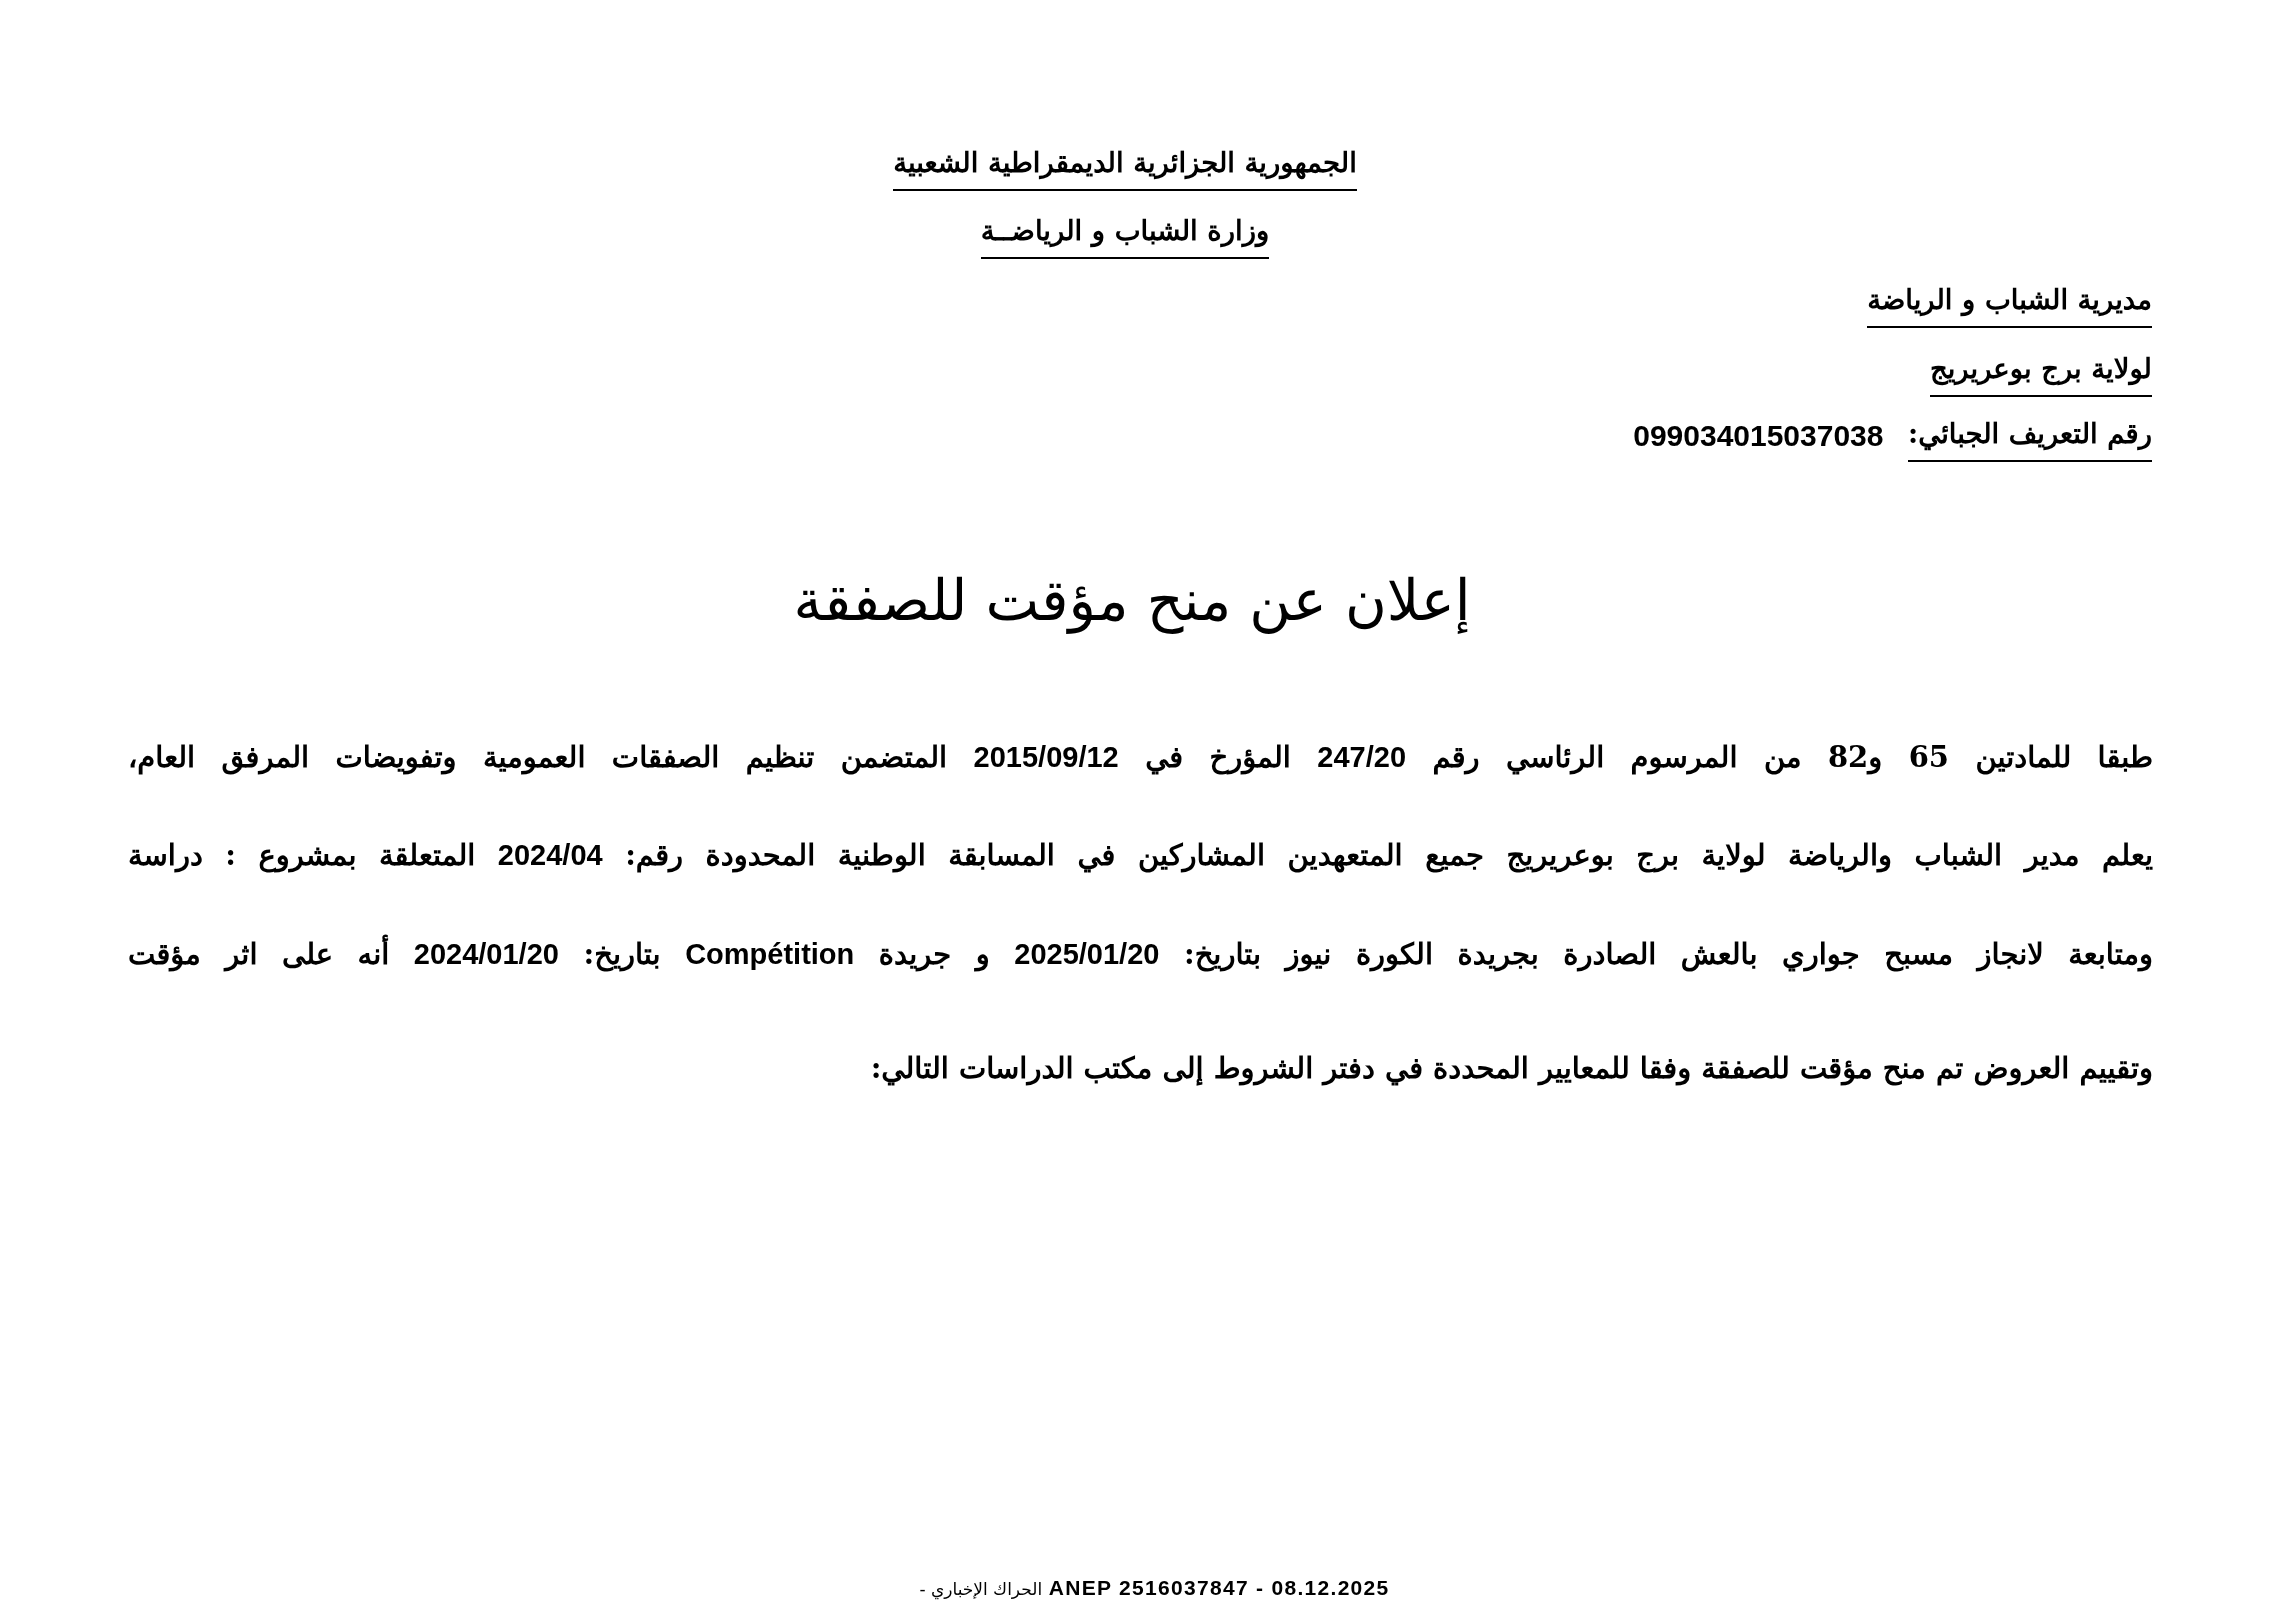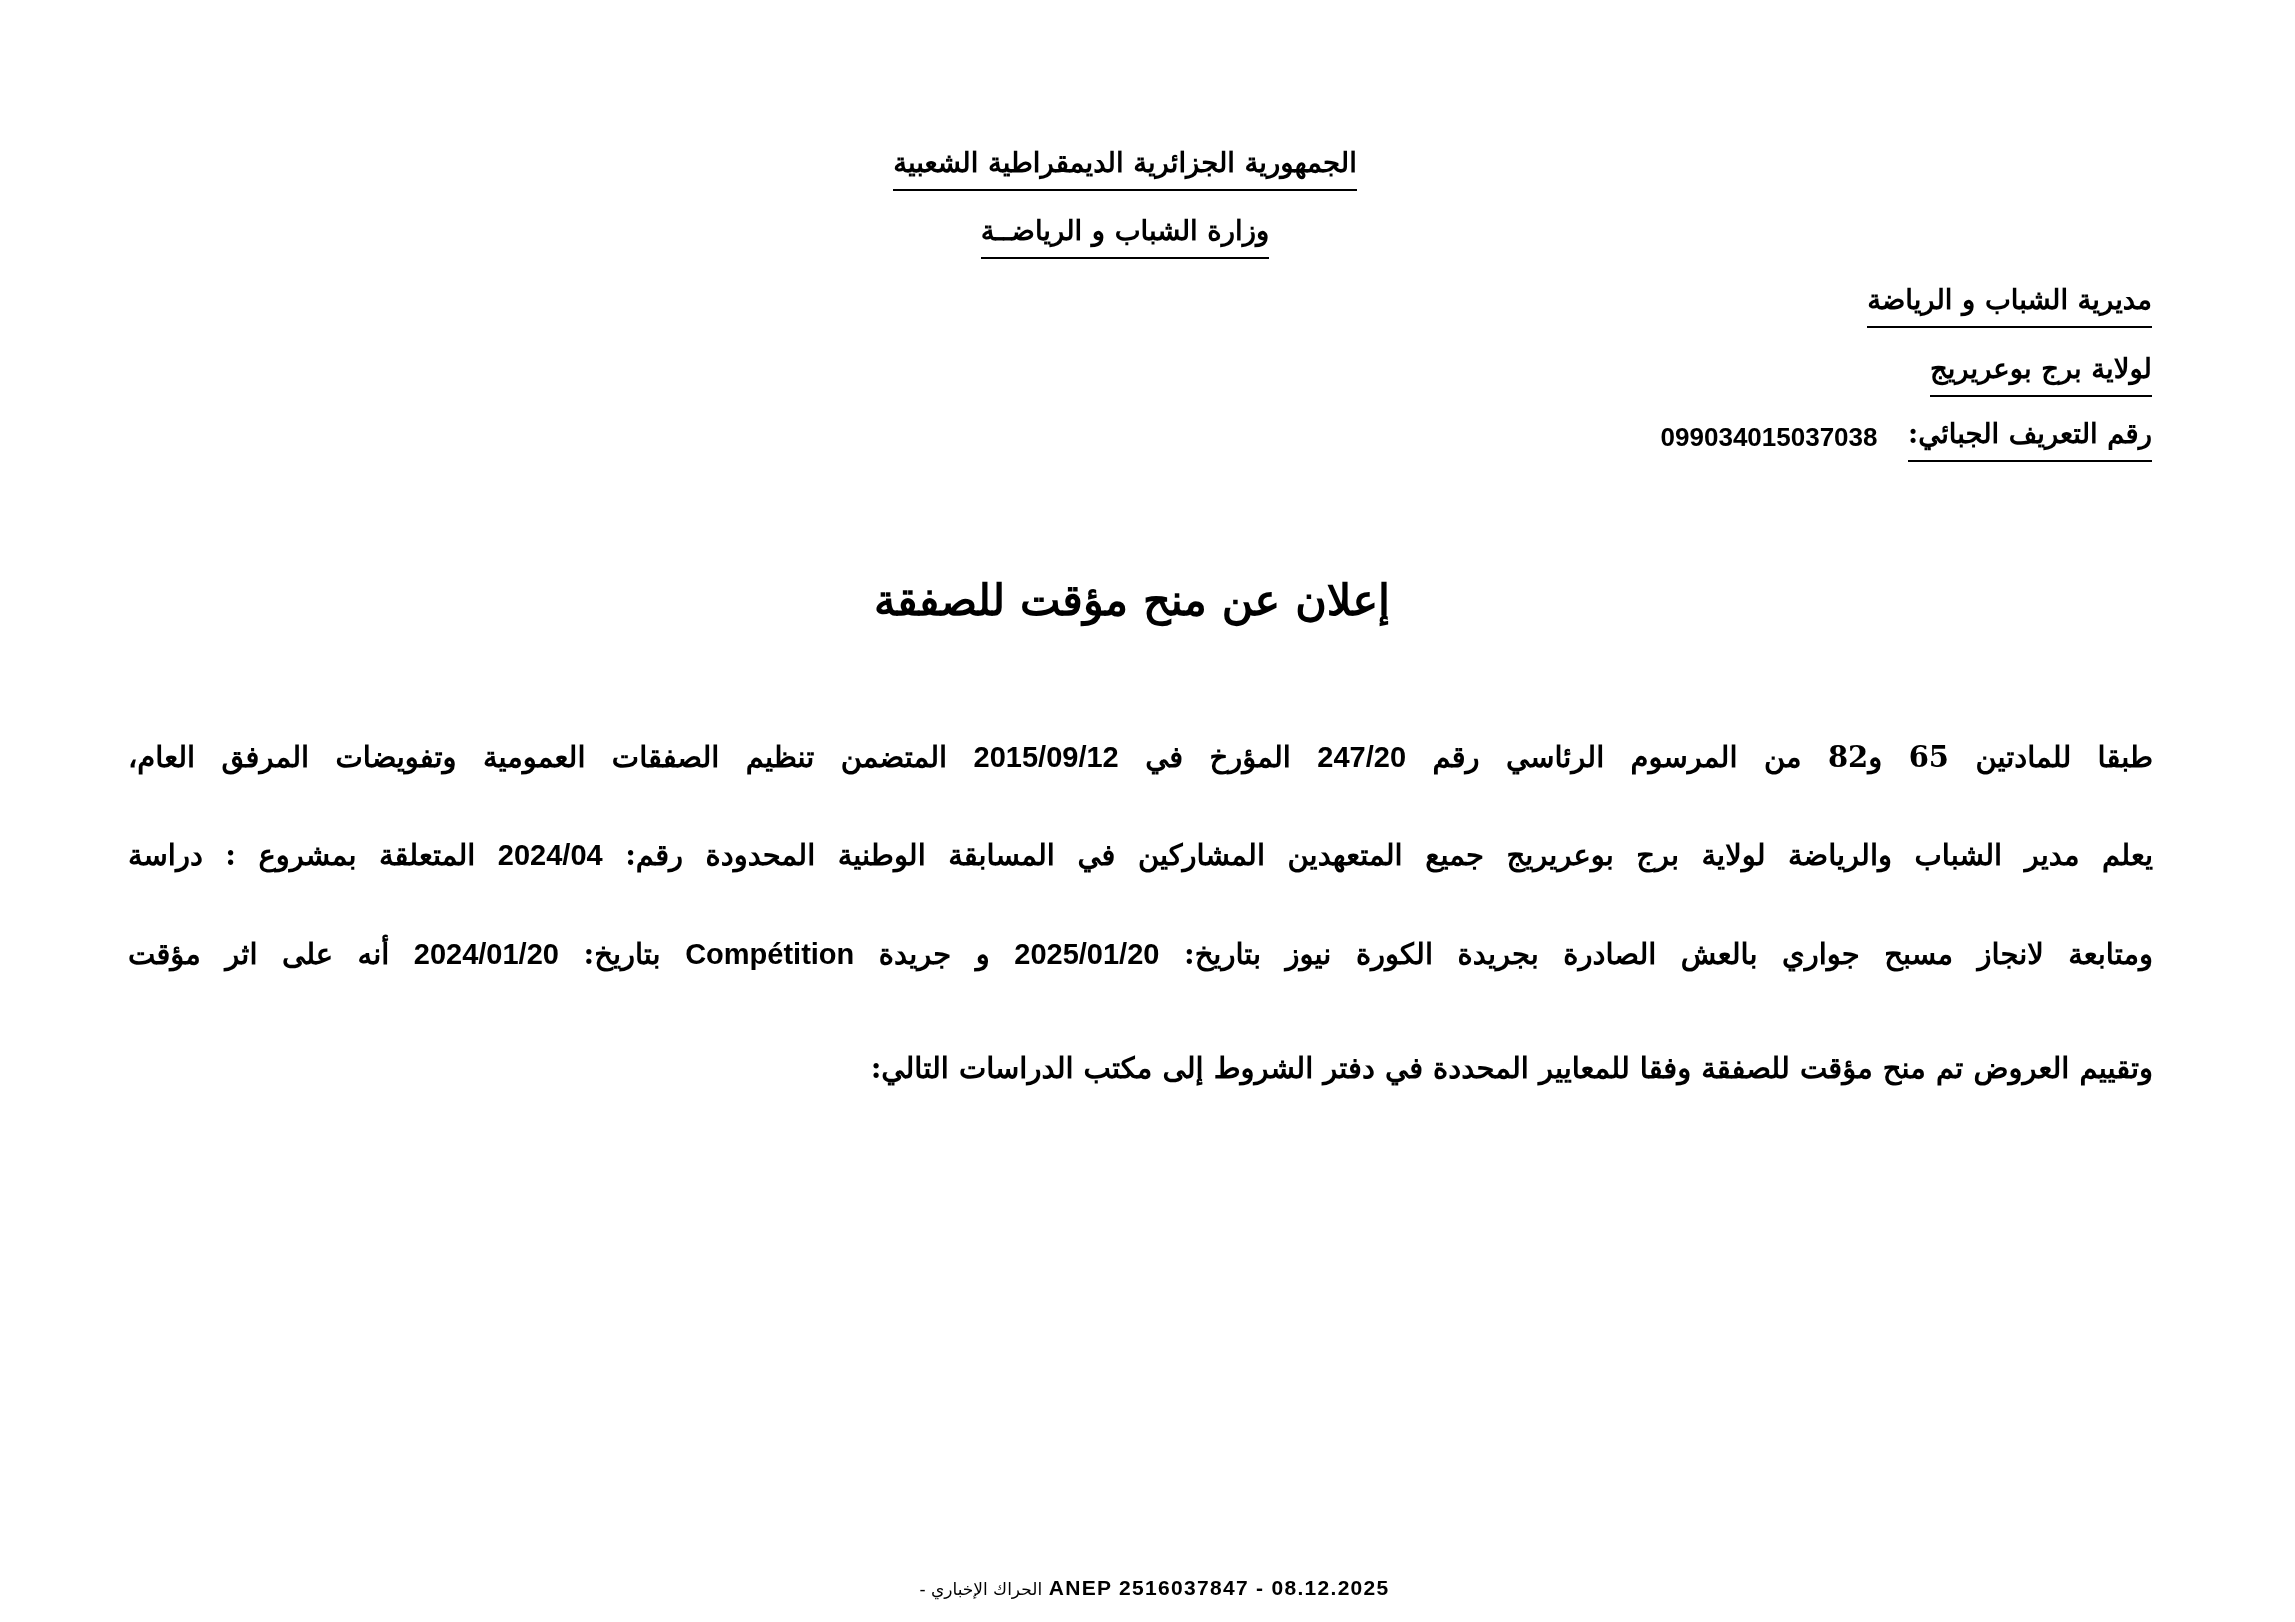--- a/index.html
+++ b/index.html
@@ -18,26 +18,26 @@
       display: inline-block;
       border-bottom: 2.6px solid #000;
       padding-bottom: 6.5px;
     }
     .right-block {
       right: 143px; text-align: right; font-weight: bold;
       font-size: 27.5px; line-height: 39px;
     }
     .tax-number {
       font-family: "Liberation Sans", sans-serif; font-weight: bold;
-      font-size: 26px; direction: ltr; unicode-bidi: isolate;
-      margin-right: 21px; vertical-align: -2.6px;
+      font-size: 30px; direction: ltr; unicode-bidi: isolate;
+      margin-right: 15px; vertical-align: -2.6px;
     }
     .title {
-      left: 0; width: 2264px; text-align: center; font-weight: bold;
-      font-size: 43px; line-height: 59px;
+      left: 0; width: 2264px; text-align: center; font-weight: normal;
+      font-size: 57px; line-height: 59px;
     }
     .body-line {
       left: 128px; width: 2025px; font-weight: bold; font-size: 29px;
       line-height: 46px; text-align: justify; text-align-last: justify;
       white-space: nowrap;
     }
     .body-line.last { text-align-last: right; }
     .num { direction: ltr; unicode-bidi: isolate; font-family: "Liberation Sans", sans-serif; }
     .latin { direction: ltr; unicode-bidi: isolate; font-family: "Liberation Sans", sans-serif; font-weight: bold; margin-top: 32px; }
     .footer {

